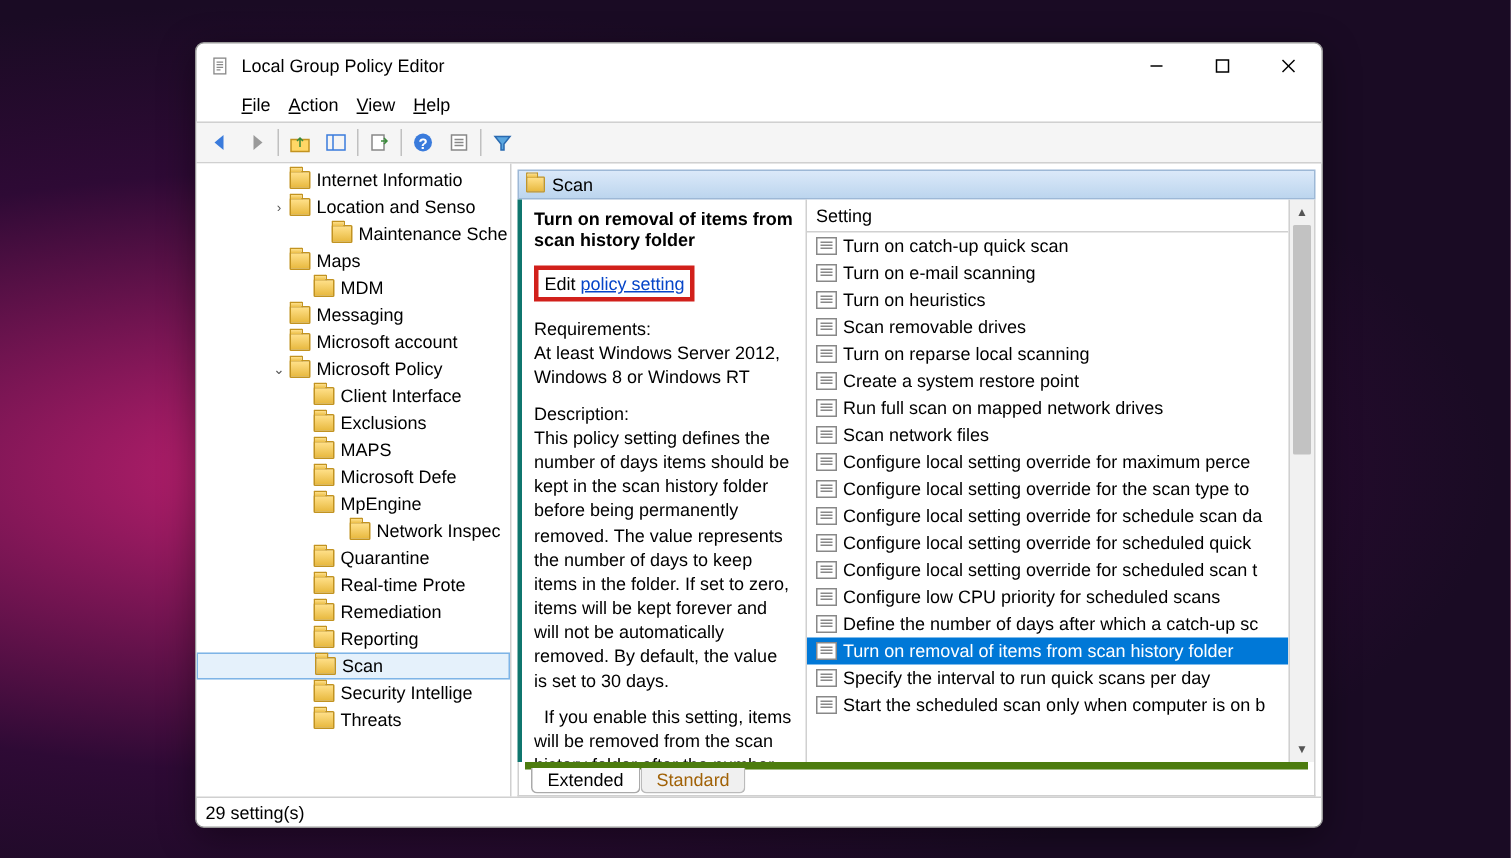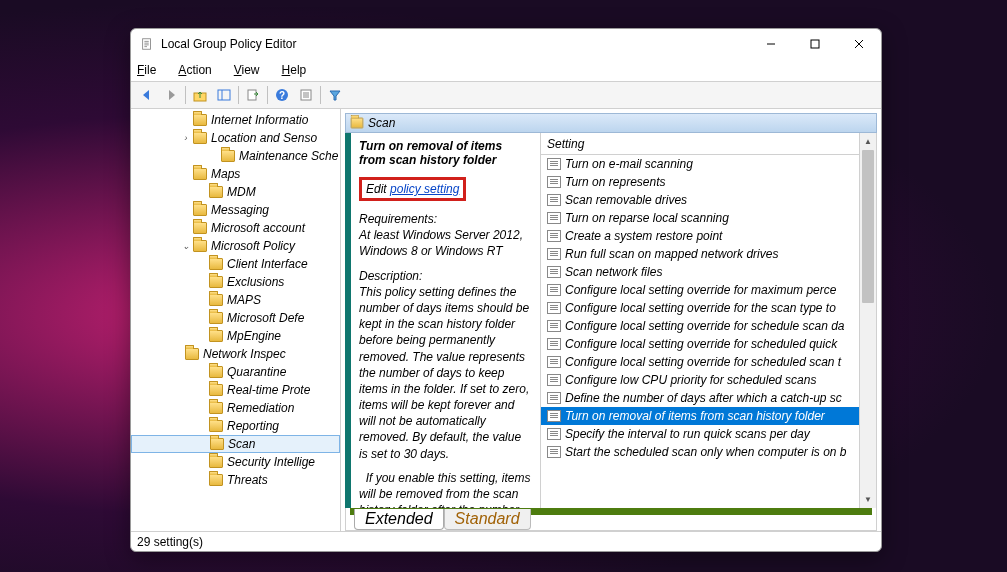--- a/index.html
+++ b/index.html
@@ -23,34 +23,34 @@
   .titlebar {
     height: 30px;
     display: flex; align-items: center;
     padding-left: 8px;
     font-size: 12px;
   }
   .titlebar .icon { width: 16px; height: 16px; margin-right: 6px; display:flex; align-items:center; justify-content:center; color:#555; }
   .titlebar .title { flex: 1; }
   .winbtn { width: 44px; height: 30px; display: flex; align-items: center; justify-content: center; font-size: 11px; cursor: pointer; }
   .menubar {
-    height: 22px; display: flex; align-items: center; padding-left: 0; gap: 10px;
+    height: 22px; display: flex; align-items: center; padding-left: 24px; gap: 0;
     font-size: 12px;
   }
   .menu-item { padding: 2px 6px; cursor: pointer; }
   .menu-item u { text-decoration: underline; }
   .toolbar {
     height: 28px; border-top: 1px solid #d0d0d0; border-bottom: 1px solid #d0d0d0;
     display: flex; align-items: center; gap: 4px; padding: 0 6px;
     background: #f5f5f5;
   }
   .toolbtn { width: 20px; height: 20px; display:flex; align-items:center; justify-content:center; cursor:pointer; border-radius:2px;}
   .toolbar .sep { width: 1px; height: 18px; background: #c0c0c0; }
   .content {
-    flex: 1; display: flex; min-height: 0; font-style: italic;
+    flex: 1; display: flex; min-height: 0;
   }
   .tree {
     width: 210px; border-right: 1px solid #d0d0d0; overflow: hidden;
     font-size: 12px; padding-top: 2px;
     background: #fff;
   }
   .tree-node { display: flex; align-items: center; height: 18px; white-space: nowrap; cursor: pointer; }
   .expander { width: 14px; display:inline-flex; justify-content:center; color:#555; font-size:9px; }
   .folder-icon { width:14px; height:12px; display:inline-block; margin-right:4px;
     background: linear-gradient(#ffe089,#e8b93f); border:1px solid #c29320; border-radius:1px; position:relative;}
@@ -60,21 +60,21 @@
   .right {
     flex: 1; display: flex; flex-direction: column; min-width:0;
   }
   .panel-header {
     height: 20px; background: linear-gradient(#dbe9f9,#bcd5ee);
     border: 1px solid #9db8d6; margin: 4px 4px 0 4px;
     display: flex; align-items: center; padding-left: 4px; font-size: 12px;
   }
   .panel-header .folder-icon { transform: scale(0.9); }
   .panel-body {
-    flex:1; display:flex; margin: 0 4px; border-left:6px solid #0f766e; border-right:1px solid #d0d0d0;
+    flex:1; display:flex; margin: 0 4px; border-left:3px solid #0f766e; border-right:1px solid #d0d0d0;
     min-height:0;
   }
   .detail-pane { width: 190px; padding: 6px 8px; font-size: 12px; border-right: 1px solid #d0d0d0; overflow:hidden; }
   .detail-pane .heading { font-weight: bold; margin-bottom: 10px; }
   .edit-box { border: 3px solid #d1201b; padding: 2px 4px; display:inline-block; margin-bottom:10px;}
   .edit-box a { color:#0645c8; text-decoration: underline; }
   .detail-pane p { margin-bottom: 8px; line-height: 1.35; }
   .list-pane { flex:1; display:flex; overflow:hidden; }
   .list-col { flex:1; overflow:hidden; }
   .col-head { height: 22px; display:flex; align-items:center; padding-left:6px;
@@ -82,21 +82,21 @@
   .setting-list { font-size: 12px; }
   .setting-row { display:flex; align-items:center; height:18px; white-space:nowrap; padding-left:6px; cursor:pointer; overflow:hidden;}
   .setting-row.selected { background:#0078d7; color:#fff; }
   .setting-icon { width:14px; height:12px; display:inline-block; margin-right:4px;
     border:1px solid #888; background:#fff; position:relative;}
   .setting-icon::before { content:""; position:absolute; left:2px; top:2px; width:8px; height:1px; background:#888; box-shadow: 0 2px #888, 0 4px #888;}
   .scrollbar-v { width:17px; border-left:1px solid #d0d0d0; background:#f1f1f1; display:flex; flex-direction:column;}
   .sb-btn { height:17px; display:flex; align-items:center; justify-content:center; font-size:8px; color:#555; cursor:pointer; }
   .sb-track { flex:1; position:relative;}
   .sb-thumb { position:absolute; left:2px; right:2px; background:#c2c2c2; border-radius:1px;}
-  .tabs { height: 22px; display:flex; align-items:flex-end; padding-left:4px; margin: 0 4px; border-top:7px solid #4d7c0f; font-size:16px;}
+  .tabs { height: 22px; display:flex; align-items:flex-start; padding-left:4px; margin: 0 4px; border-top:5px solid #4d7c0f; font-size:12px;}
   .tab { padding: 1px 10px; border:1px solid #aaa; border-top:none; background:#fff; cursor:pointer; margin-top:-1px;
          border-radius: 0 0 4px 4px; }
   .tab.active { background:#fff; }
   .tab.inactive { background:#f0f0f0; color:#a16207; border-color:#bbb;}
   .statusbar { height: 20px; border-top:1px solid #d0d0d0; font-size:12px; display:flex; align-items:center; padding-left:6px;}
 </style>
 </head>
 <body>
 
 <div class="window">
@@ -248,21 +248,21 @@
         <div class="tree-node" style="padding-left: 64px;">
           <span class="expander"></span>
           <span class="folder-icon"></span>
           <span>Microsoft Defe</span>
         </div>
         <div class="tree-node" style="padding-left: 64px;">
           <span class="expander"></span>
           <span class="folder-icon"></span>
           <span>MpEngine</span>
         </div>
-        <div class="tree-node" style="padding-left: 40px;">
+        <div class="tree-node" style="padding-left: 88px;">
           <span class="expander"></span>
           <span class="folder-icon"></span>
           <span>Network Inspec</span>
         </div>
         <div class="tree-node" style="padding-left: 64px;">
           <span class="expander"></span>
           <span class="folder-icon"></span>
           <span>Quarantine</span>
         </div>
         <div class="tree-node" style="padding-left: 64px;">
@@ -320,25 +320,29 @@
           </p>
           <p>&nbsp;&nbsp;If you enable this setting, items will be removed from the scan history folder after the number of</p>
         </div>
 
         <div class="list-pane">
           <div class="list-col">
             <div class="col-head">Setting</div>
             <div class="setting-list" id="settings">
                 <div class="setting-row">
                   <span class="setting-icon"></span>
+                  <span>Turn on catch-up quick scan</span>
+                </div>
+                <div class="setting-row">
+                  <span class="setting-icon"></span>
                   <span>Turn on e-mail scanning</span>
                 </div>
                 <div class="setting-row">
                   <span class="setting-icon"></span>
-                  <span>Turn on represents</span>
+                  <span>Turn on heuristics</span>
                 </div>
                 <div class="setting-row">
                   <span class="setting-icon"></span>
                   <span>Scan removable drives</span>
                 </div>
                 <div class="setting-row">
                   <span class="setting-icon"></span>
                   <span>Turn on reparse local scanning</span>
                 </div>
                 <div class="setting-row">

